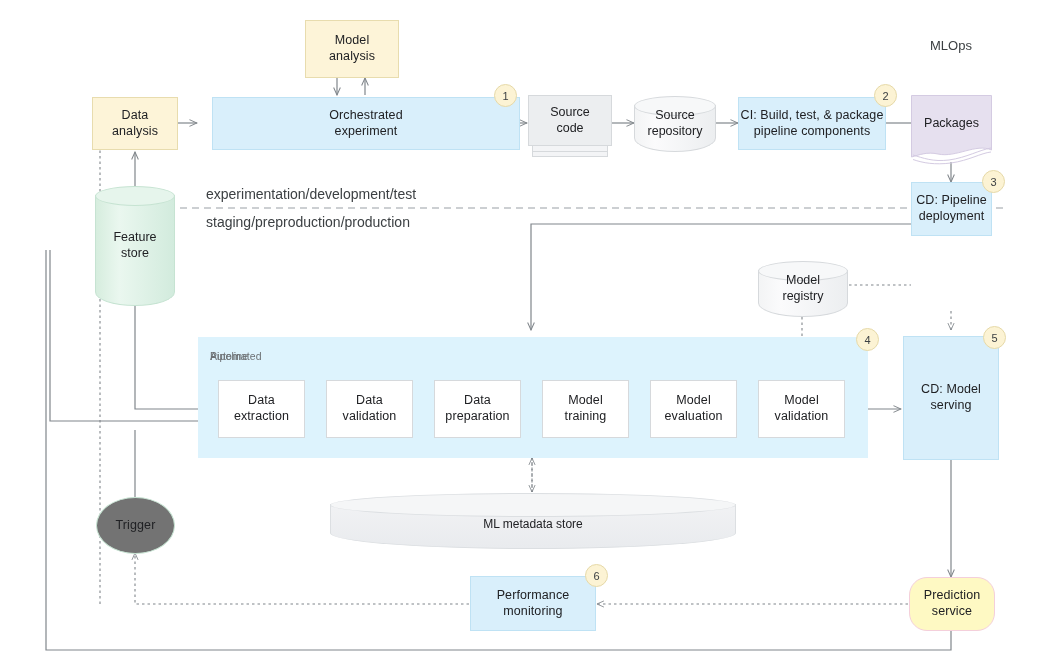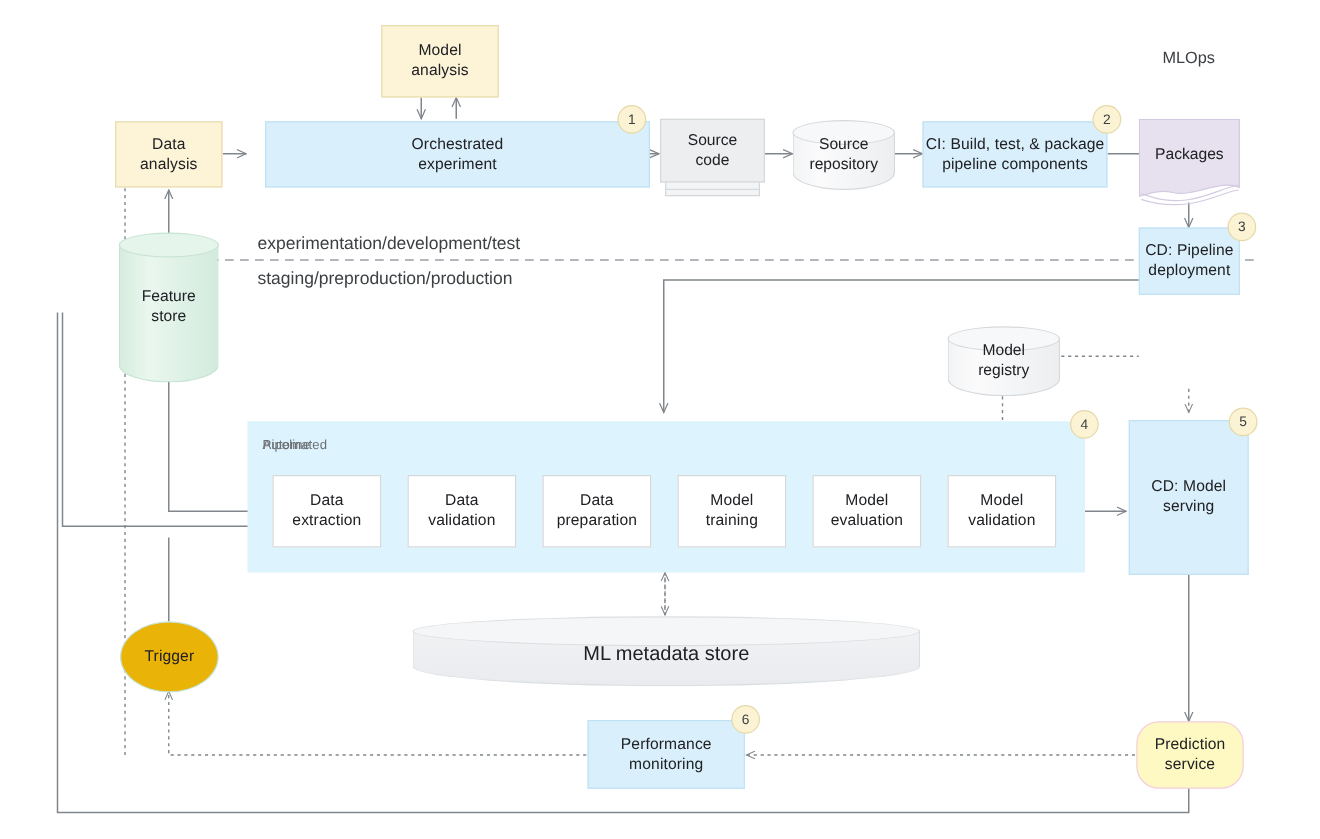--- a/index.html
+++ b/index.html
@@ -36,21 +36,21 @@
     font-size: 12.5px;
     line-height: 1.25;
     letter-spacing: 0.1px;
   }
   .rect {
     border: 1px solid #c9cbcd;
   }
   .yellow  { background: #fdf4d8; border-color: #e8dcae; }
   .blue    { background: #d9effb; border-color: #bfe2f4; }
   .pink    { background: #fef9c3; border-color: #f4cfdb; }
-  .green   { background: #eab308; border-color: #c6e3d2; }
+  .green   { background: #737373; border-color: #c6e3d2; }
 
   
   .band {
     position: absolute;
     background: #ddf3fd;
     border: none;
   }
   .band-label {
     position: absolute;
     font-size: 10.5px;
@@ -117,21 +117,21 @@
     background: linear-gradient(180deg,#f1f2f4 0%,#e9ebee 100%);
   }
   .flatcyl .top {
     position: absolute; left:0; right:0; top:0; height: 22px;
     border: 1px solid #dcdfe2; border-radius: 50%;
     background: #f5f6f7;
   }
   .flatcyl .lbl {
     position: absolute; left:0; right:0; top:6px; bottom:0;
     display:flex; align-items:center; justify-content:center;
-    font-size: 16px; color:#202124; z-index:3;
+    font-size: 12px; color:#202124; z-index:3;
   }
 
   
   .stackrect { position: absolute; }
   .stackrect .l3, .stackrect .l2 {
     position: absolute; left: 4px; right: 4px; border: 1px solid #d6d9dc;
     background: #f3f4f6; height: 10px;
   }
   .stackrect .l3 { bottom: 0px; }
   .stackrect .l2 { bottom: 5px; }

